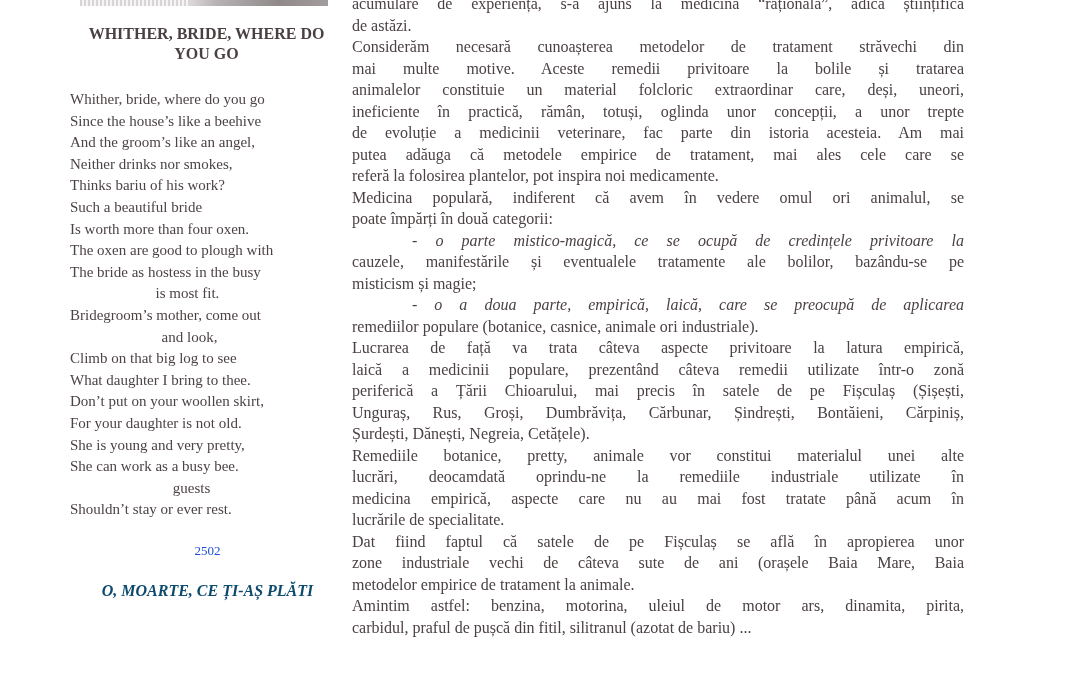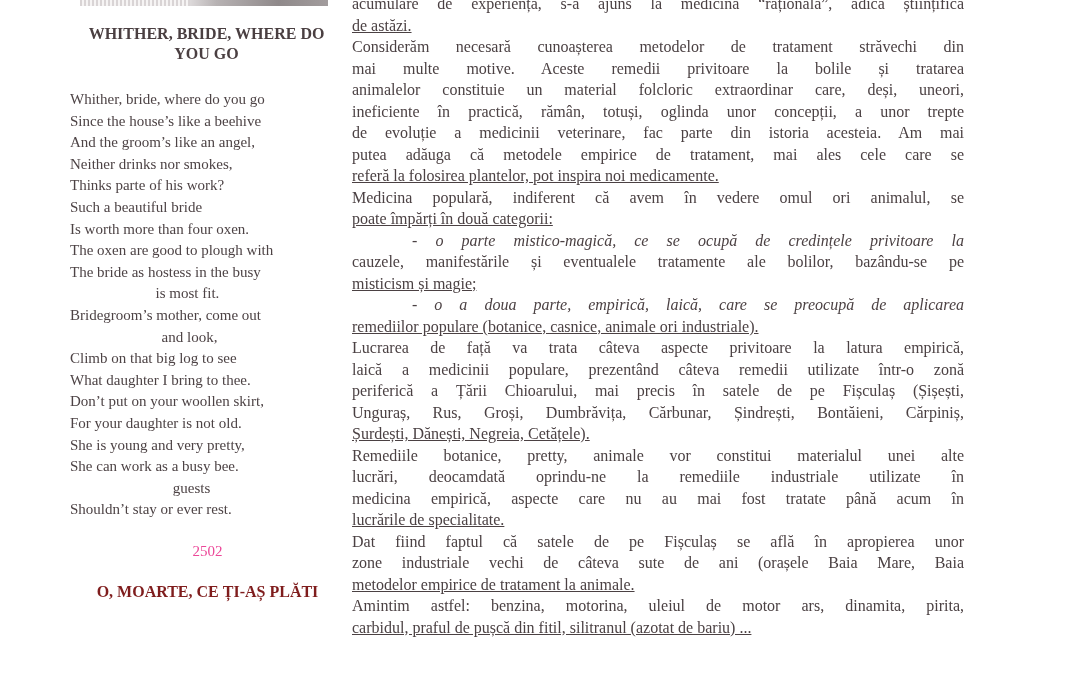--- a/index.html
+++ b/index.html
@@ -61,73 +61,73 @@
       padding-right: 30px;
     }
     .poem .line.indent.b {
       padding-right: 26px;
     }
     .poem .line.indent.c {
       padding-right: 22px;
     }
     .page-number {
       text-align: center;
-      font-size: 15px;
+      font-size: 13px;
       margin-top: 22px;
       padding-left: 10px;
-      color: #ec4899;
+      color: #1d4ed8;
     }
     .poem-title-2 {
       font-weight: bold;
       font-size: 16px;
       line-height: 20px;
       text-align: center;
-      color: #7f1d1d;
+      color: #0c4a6e;
       margin-top: 22px;
       padding-left: 10px;
+      font-style: italic;
     }
     .right-col {
       position: absolute;
       left: 352px;
       top: -7px;
       width: 612px;
       font-size: 16px;
       line-height: 21.5px;
       color: #4b4143;
     }
     .right-col .line {
       display: block;
       white-space: nowrap;
       text-align: justify;
       text-align-last: justify;
     }
     .right-col .line.last {
       text-align-last: left;
-      text-decoration: underline;
     }
     .right-col .line.ind {
       padding-left: 60px;
       font-style: italic;
     }
   </style>
 </head>
 <body>
 
 <div class="photo-strip">
   <div class="caption-strip"></div>
 </div>
 
 <div class="left-col">
   <h2 class="poem-title">WHITHER, BRIDE, WHERE DO YOU GO</h2>
   <div class="poem" id="poem">
       <span class="line">Whither, bride, where do you go</span>
       <span class="line">Since the house’s  like a beehive</span>
       <span class="line">And the groom’s like an angel,</span>
       <span class="line">Neither drinks nor smokes,</span>
-      <span class="line">Thinks parte of his work?</span>
+      <span class="line">Thinks bariu of his work?</span>
       <span class="line">Such a beautiful bride</span>
       <span class="line">Is worth more than four oxen.</span>
       <span class="line">The oxen are good to plough with</span>
       <span class="line">The bride as hostess in the busy</span>
       <span class="line indent ">is most fit.</span>
       <span class="line">Bridegroom’s mother, come out</span>
       <span class="line indent b">and look,</span>
       <span class="line">Climb on that big log to see</span>
       <span class="line">What daughter I bring to thee.</span>
       <span class="line">Don’t put on your woollen skirt,</span>

